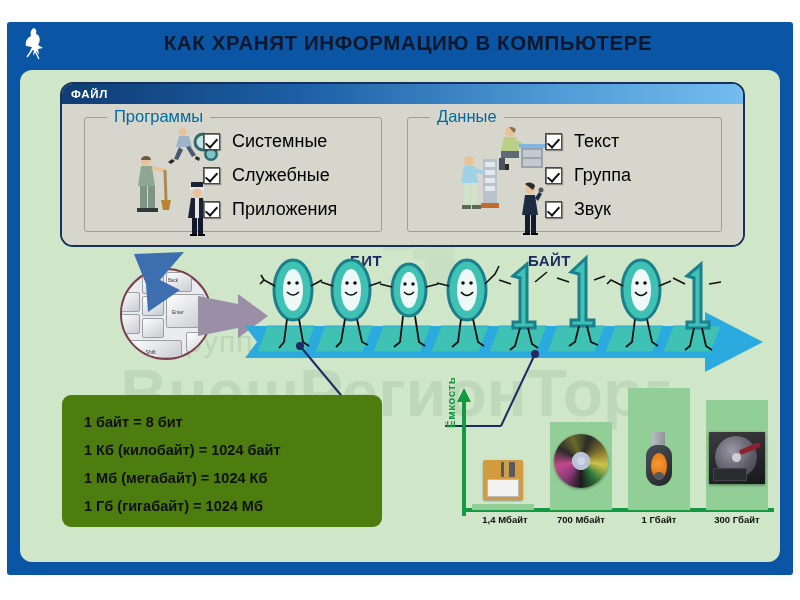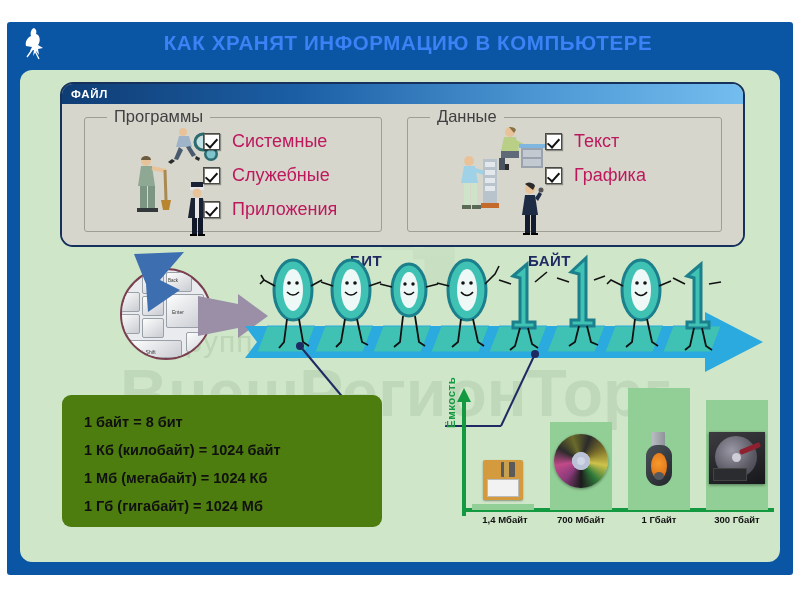--- a/index.html
+++ b/index.html
@@ -34,21 +34,21 @@
   }
   .bird-icon {
     position: absolute;
     left: 14px; top: 4px;
     width: 26px; height: 36px;
   }
   .poster-title {
     position: absolute;
     left: 0; right: 0; top: 9px;
     text-align: center;
-    color: #3b82f6;
+    color: #0f172a;
     font-size: 20.5px;
     font-weight: bold;
     letter-spacing: 0.6px;
     font-family: "Liberation Sans", "DejaVu Sans", sans-serif;
     padding-left: 16px;
   }
 
   
   .green-panel {
     position: absolute;
@@ -129,21 +129,21 @@
     border-radius: 3px;
   }
   .group.programs { left: 22px; width: 298px; }
   .group.data     { left: 345px; width: 315px; }
   .group-legend {
     position: absolute;
     top: -11px; left: 22px;
     background: #d6d6cd;
     padding: 0 7px;
     font-size: 16.5px;
-    color: #404040;
+    color: #0369a1;
     white-space: nowrap;
   }
 
   .opt-list { position: absolute; top: 6px; }
   .opt-list.programs { left: 118px; }
   .opt-list.data     { left: 137px; }
   .opt-row {
     display: flex; align-items: center;
     height: 34px;
   }
@@ -160,21 +160,21 @@
     position: absolute;
     left: 4px; top: 2px;
     width: 5px; height: 10px;
     border: solid #111111;
     border-width: 0 2.2px 2.2px 0;
     transform: rotate(42deg);
   }
   .opt-label {
     margin-left: 12px;
     font-size: 18px;
-    color: #be185d;
+    color: #000000;
     white-space: nowrap;
   }
 
   
   .person { position: absolute; }
 
   
   .mid { position: absolute; left: 0; top: 180px; width: 760px; height: 125px; z-index: 3; }
 
   .kb-circle {
@@ -431,21 +431,25 @@
             </svg>
           </div>
 
           <div class="opt-list data">
             <div class="opt-row">
               <span class="checkbox"></span>
               <span class="opt-label">Текст</span>
             </div>
             <div class="opt-row">
               <span class="checkbox"></span>
-              <span class="opt-label">Графика</span>
+              <span class="opt-label">Группа</span>
+            </div>
+            <div class="opt-row">
+              <span class="checkbox"></span>
+              <span class="opt-label">Звук</span>
             </div>
           </div>
         </div>
 
       </div>
     </div>
 
     <div class="mid">
 
       <div class="kb-circle">

